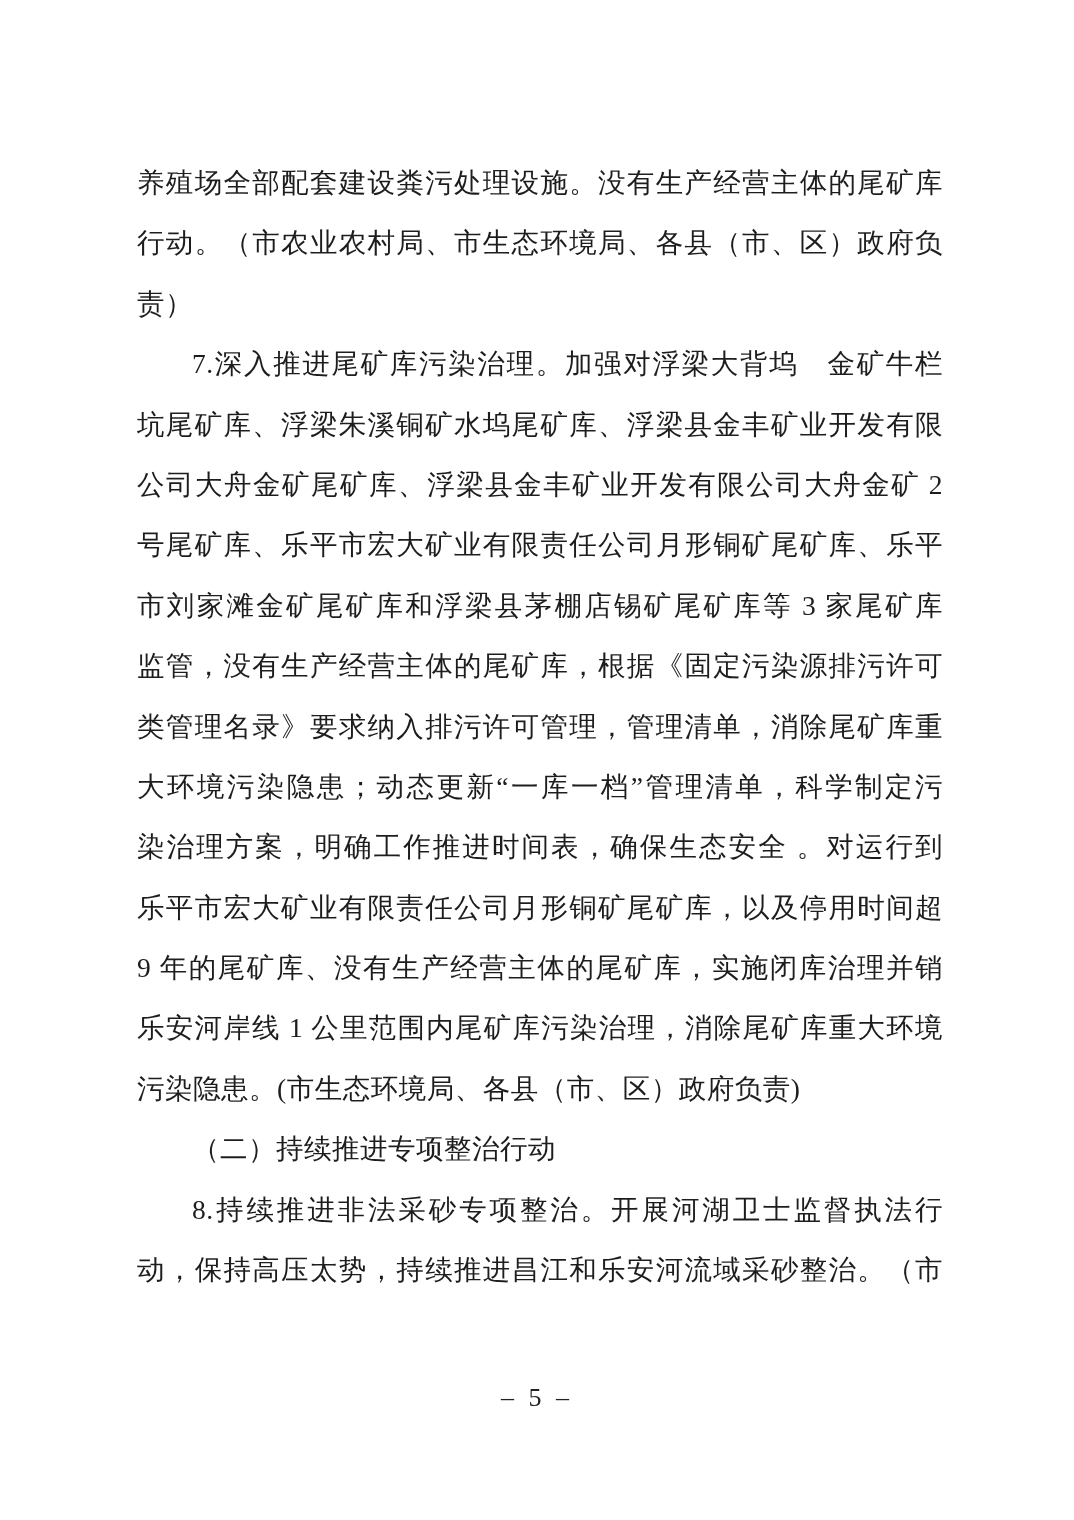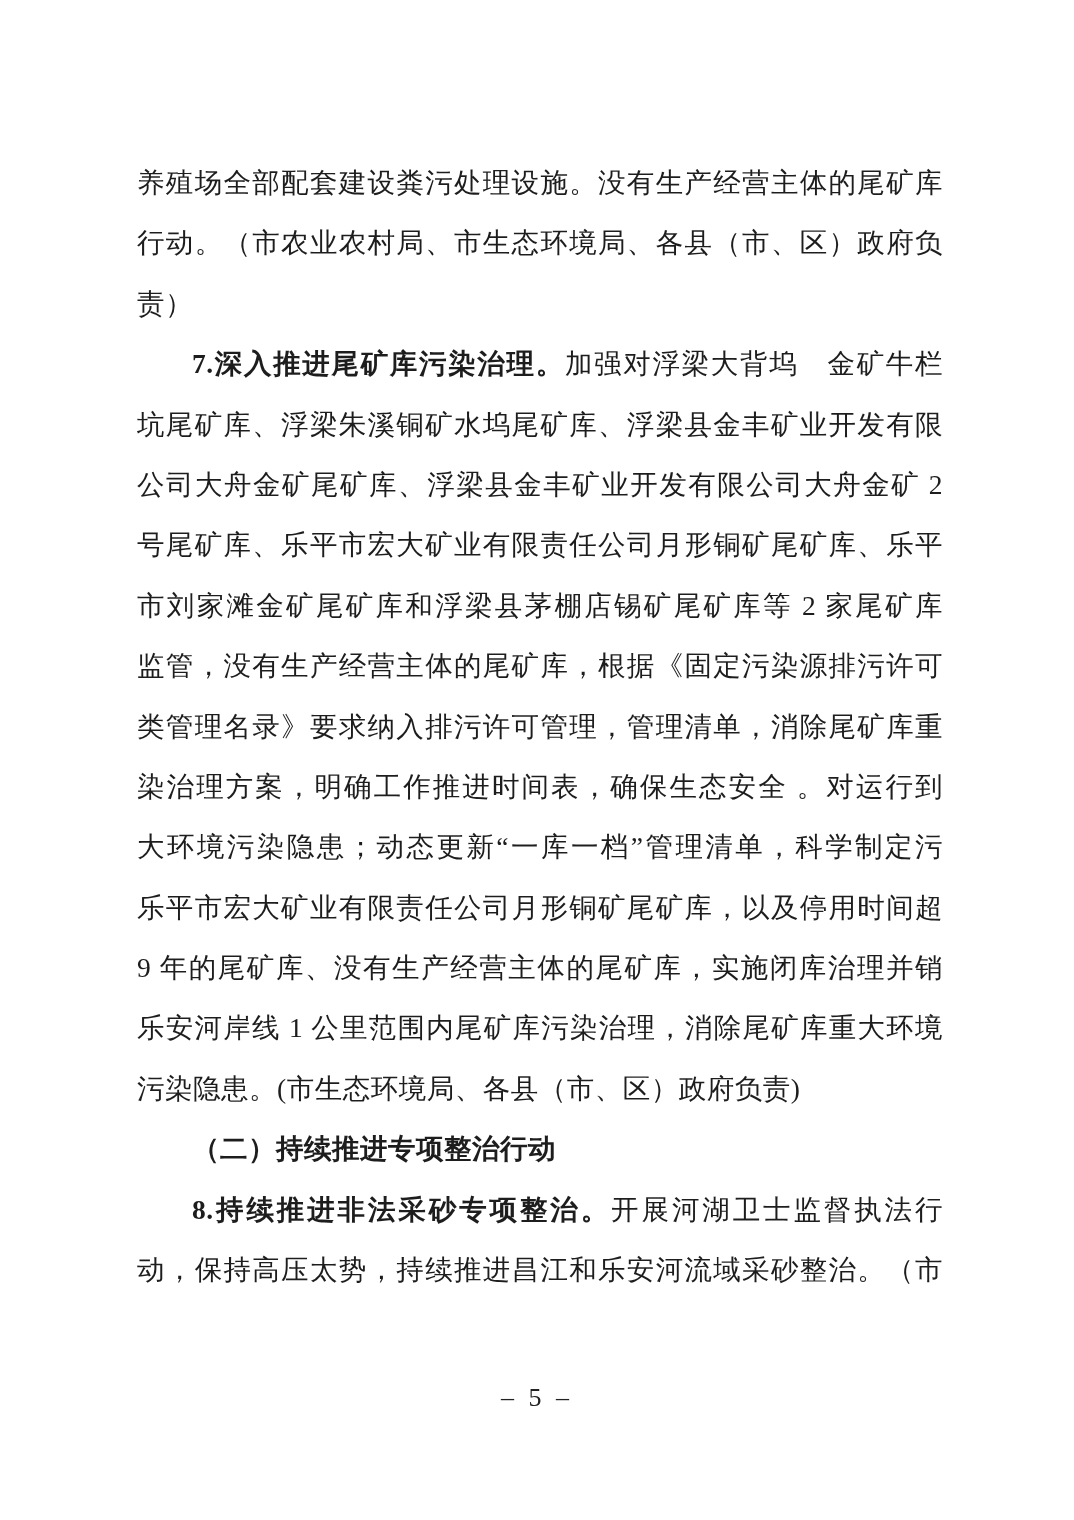--- a/index.html
+++ b/index.html
@@ -27,21 +27,21 @@
     text-align-last: justify;
     text-justify: inter-character;
     overflow: hidden;
   }
   .ln.end {
     text-align-last: left;
   }
   .ln.ind {
     text-indent: 55px;
   }
-  .b { font-weight: bold; }
+  .b { font-weight: normal; }
   .footer {
     position: absolute;
     top: 1378px;
     left: 0;
     width: 1074px;
     height: 40px;
     line-height: 40px;
     text-align: center;
     font-size: 26px;
     letter-spacing: 4px;
@@ -52,25 +52,25 @@
 <body>
 
 <div class="doc">
   <div class="ln"><span class="b"></span><span class="r">养殖场全部配套建设粪污处理设施。没有生产经营主体的尾矿库</span></div>
   <div class="ln"><span class="b"></span><span class="r">行动。（市农业农村局、市生态环境局、各县（市、区）政府负</span></div>
   <div class="ln end"><span class="b"></span><span class="r">责）</span></div>
   <div class="ln ind"><span class="b">7.深入推进尾矿库污染治理。</span><span class="r">加强对浮梁大背坞　金矿牛栏</span></div>
   <div class="ln"><span class="b"></span><span class="r">坑尾矿库、浮梁朱溪铜矿水坞尾矿库、浮梁县金丰矿业开发有限</span></div>
   <div class="ln"><span class="b"></span><span class="r">公司大舟金矿尾矿库、浮梁县金丰矿业开发有限公司大舟金矿 2</span></div>
   <div class="ln"><span class="b"></span><span class="r">号尾矿库、乐平市宏大矿业有限责任公司月形铜矿尾矿库、乐平</span></div>
-  <div class="ln"><span class="b"></span><span class="r">市刘家滩金矿尾矿库和浮梁县茅棚店锡矿尾矿库等 2 家尾矿库</span></div>
+  <div class="ln"><span class="b"></span><span class="r">市刘家滩金矿尾矿库和浮梁县茅棚店锡矿尾矿库等 3 家尾矿库</span></div>
   <div class="ln"><span class="b"></span><span class="r">监管，没有生产经营主体的尾矿库，根据《固定污染源排污许可分</span></div>
   <div class="ln"><span class="b"></span><span class="r">类管理名录》要求纳入排污许可管理，管理清单，消除尾矿库重</span></div>
+  <div class="ln"><span class="b"></span><span class="r">大环境污染隐患；动态更新“一库一档”管理清单，科学制定污</span></div>
   <div class="ln"><span class="b"></span><span class="r">染治理方案，明确工作推进时间表，确保生态安全 。对运行到</span></div>
-  <div class="ln"><span class="b"></span><span class="r">大环境污染隐患；动态更新“一库一档”管理清单，科学制定污</span></div>
   <div class="ln"><span class="b"></span><span class="r">乐平市宏大矿业有限责任公司月形铜矿尾矿库，以及停用时间超过</span></div>
   <div class="ln"><span class="b"></span><span class="r">9 年的尾矿库、没有生产经营主体的尾矿库，实施闭库治理并销</span></div>
   <div class="ln"><span class="b"></span><span class="r">乐安河岸线 1 公里范围内尾矿库污染治理，消除尾矿库重大环境</span></div>
   <div class="ln end"><span class="b"></span><span class="r">污染隐患。(市生态环境局、各县（市、区）政府负责)</span></div>
   <div class="ln ind end"><span class="b">（二）持续推进专项整治行动</span><span class="r"></span></div>
   <div class="ln ind"><span class="b">8.持续推进非法采砂专项整治。</span><span class="r">开展河湖卫士监督执法行</span></div>
   <div class="ln"><span class="b"></span><span class="r">动，保持高压太势，持续推进昌江和乐安河流域采砂整治。（市</span></div>
 </div>
 
 <div class="footer">– 5 –</div>

